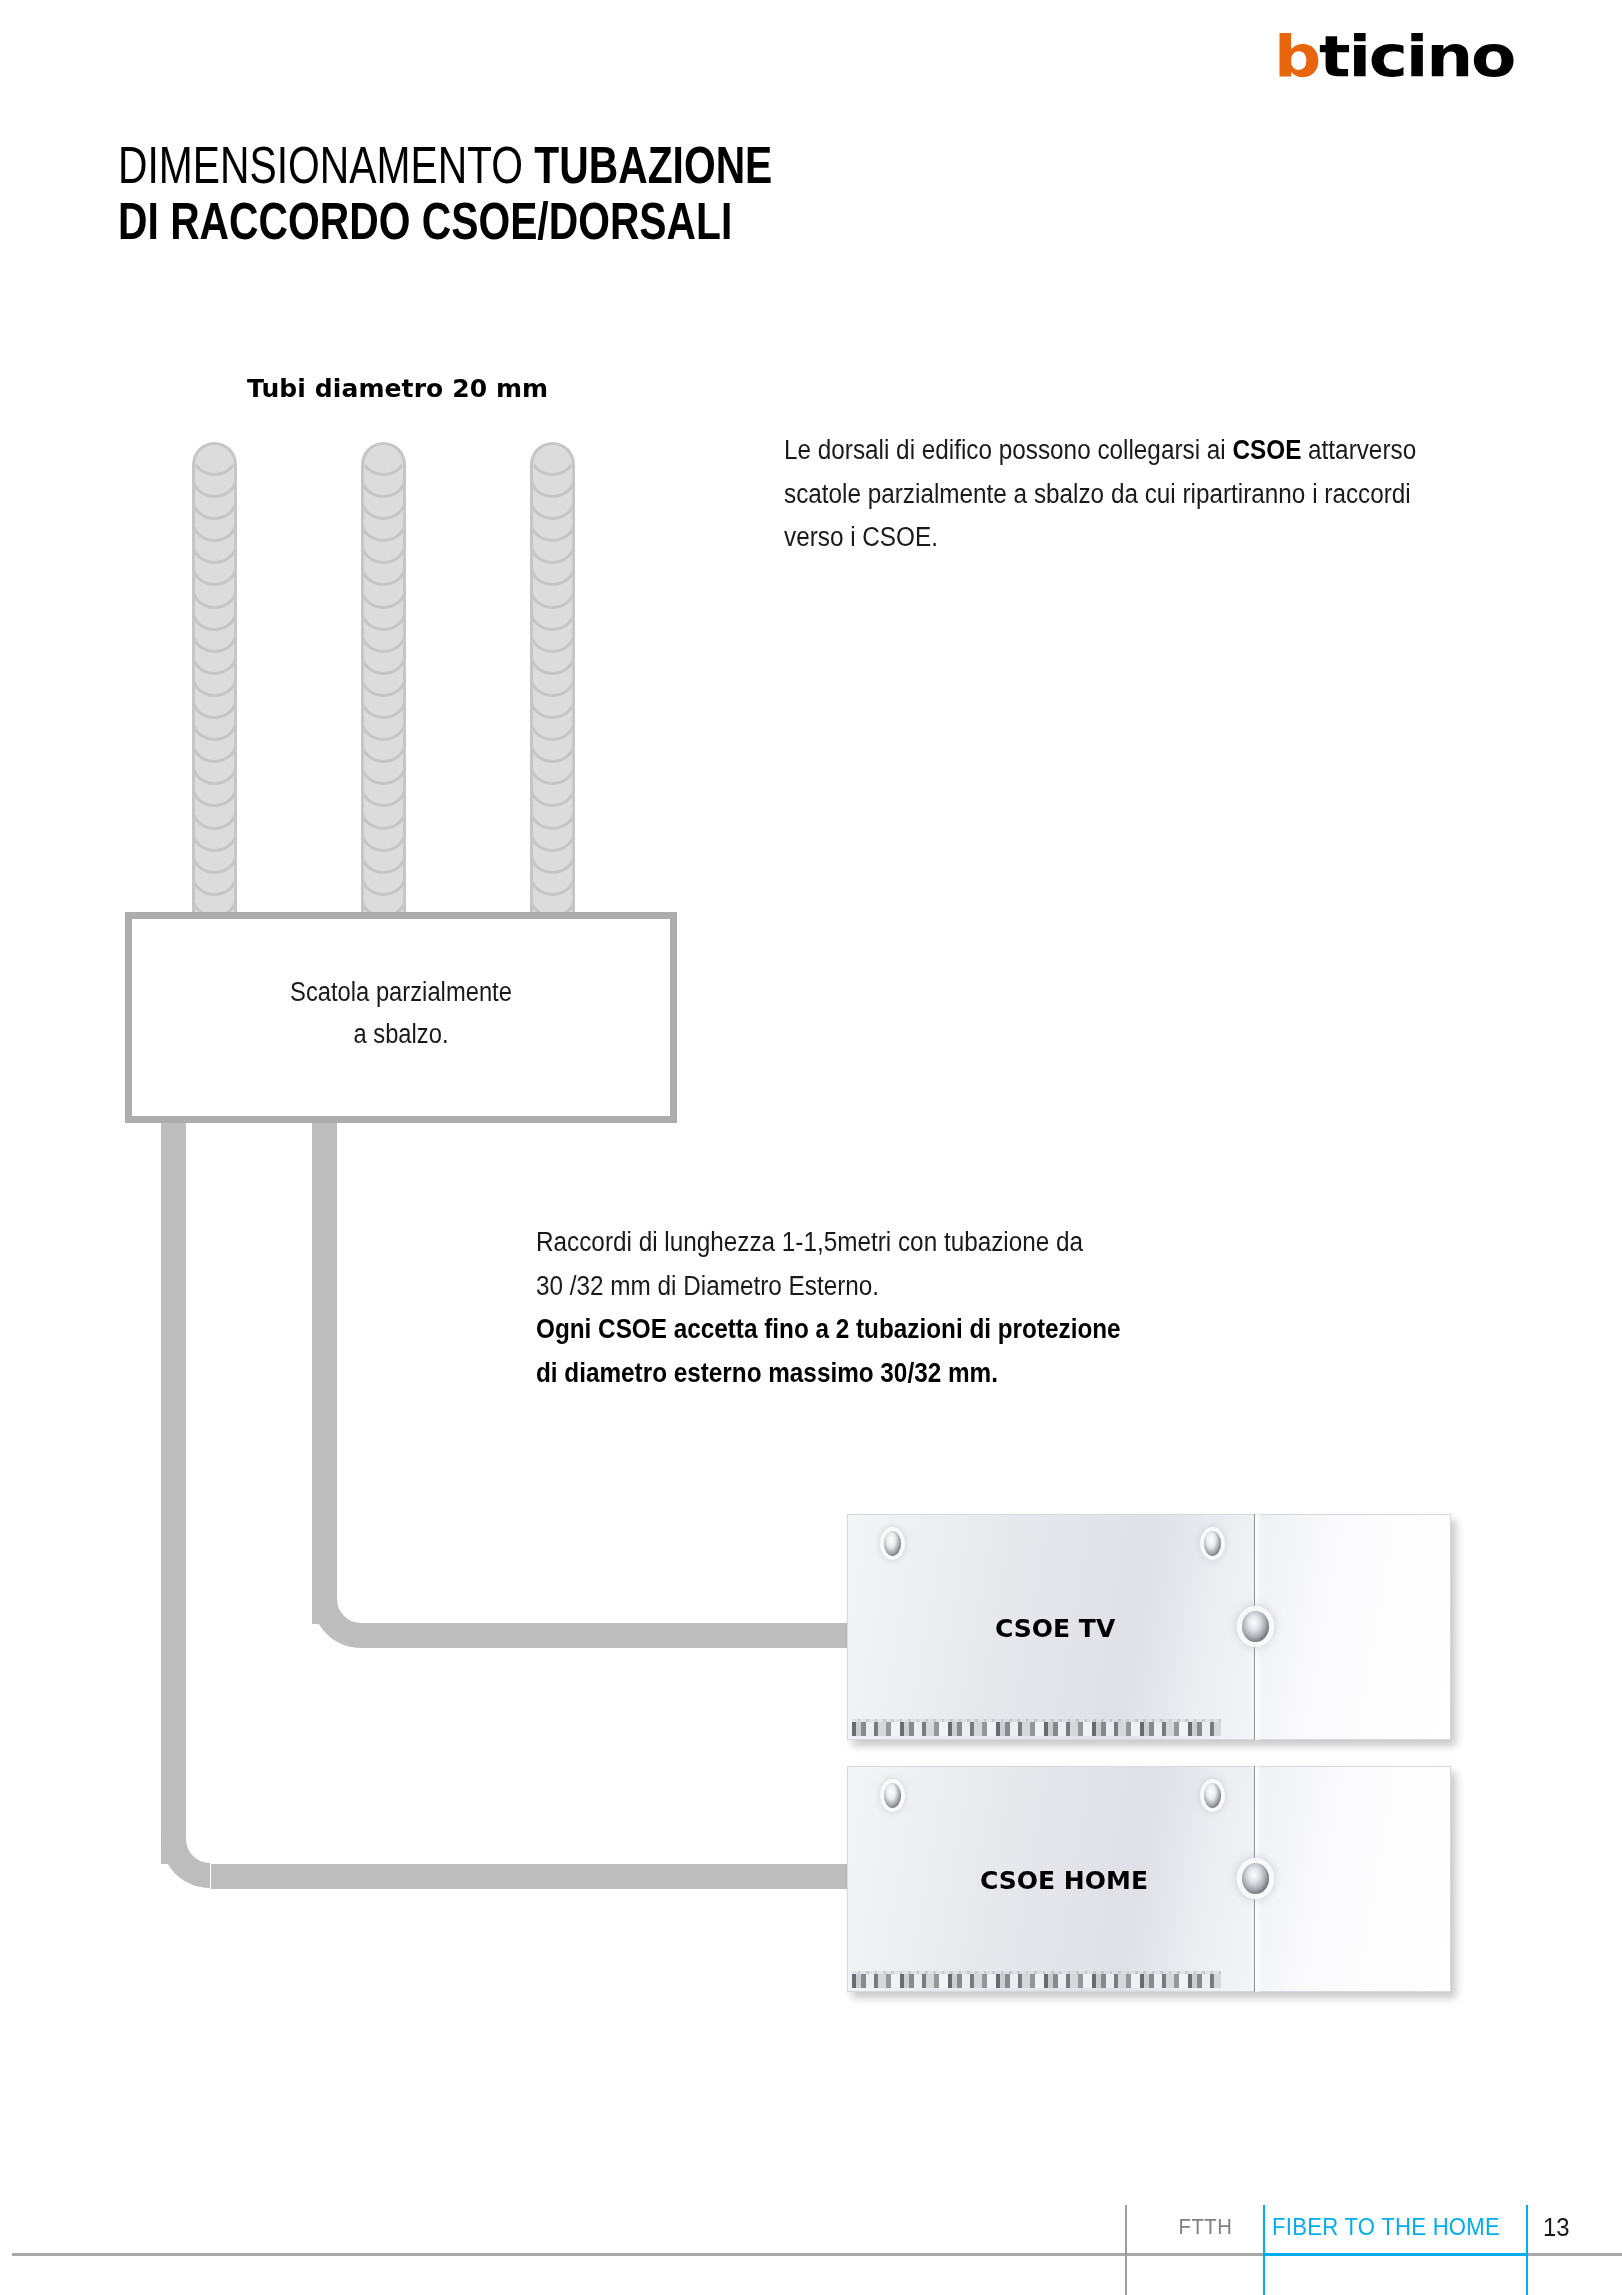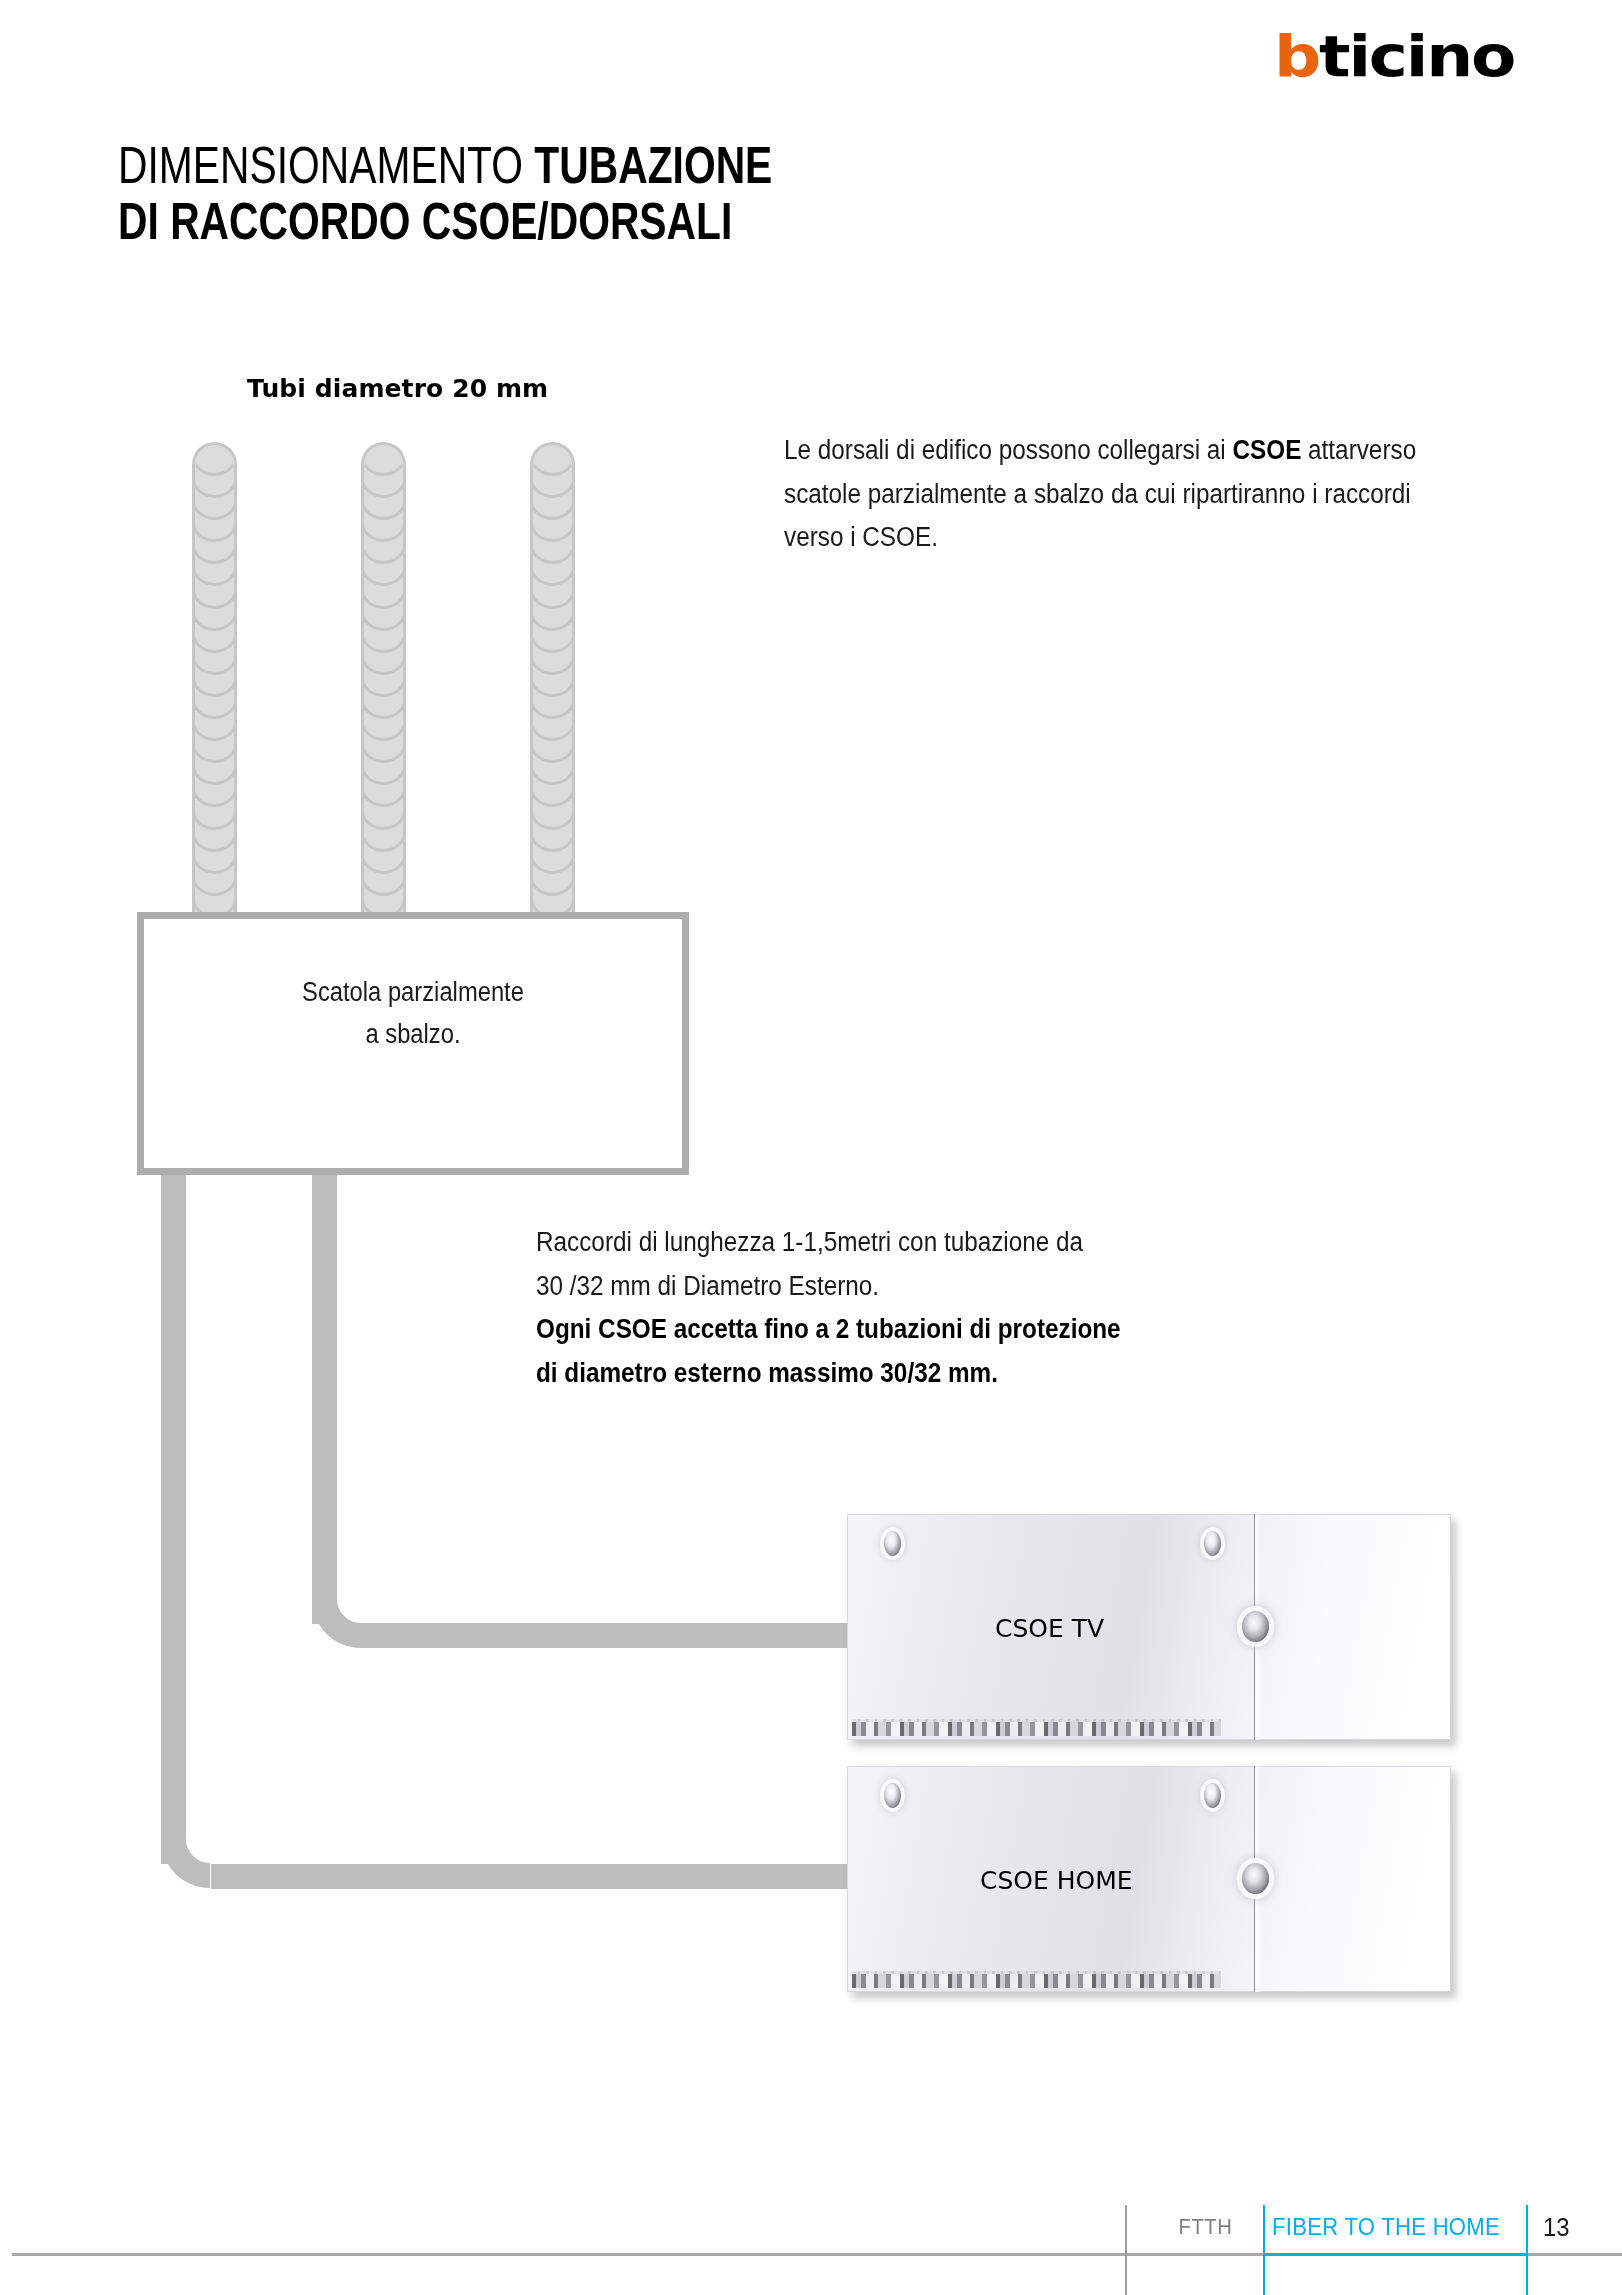--- a/index.html
+++ b/index.html
@@ -100,24 +100,24 @@
     height: 22px;
     border: 3.2px solid #c6c6c6;
     border-top: none;
     border-radius: 0 0 50% 50% / 0 0 100% 100%;
     box-sizing: border-box;
   }
 
   
   #junction-box {
     position: absolute;
-    left: 137px;
+    left: 125px;
     top: 912px;
     width: 552px;
-    height: 263px;
+    height: 211px;
     border: 7.1px solid #adadad;
     background: #ffffff;
     box-sizing: border-box;
     z-index: 4;
   }
   #junction-box .box-label {
     position: absolute;
     left: 0; right: 0;
     top: 53px;
     text-align: center;
@@ -258,21 +258,21 @@
     height: 3.2px;
     background: repeating-linear-gradient(90deg,
         #d9dade 0px, #d9dade 5.8px,
         #b5b7bc 5.8px, #b5b7bc 8.4px);
     opacity: 0.7;
   }
   .csoe .csoe-label {
     position: absolute;
     font-family: "DejaVu Sans", sans-serif;
     font-size: 25px;
-    font-weight: 400;
+    font-weight: 700;
     color: #000;
     white-space: nowrap;
     z-index: 3;
     text-align: center;
   }
 
   
   #footer { position: absolute; left: 12px; top: 0; width: 100%; height: 100%; pointer-events: none; border-radius: 14px; }
   #footer-rule {
     position: absolute;

